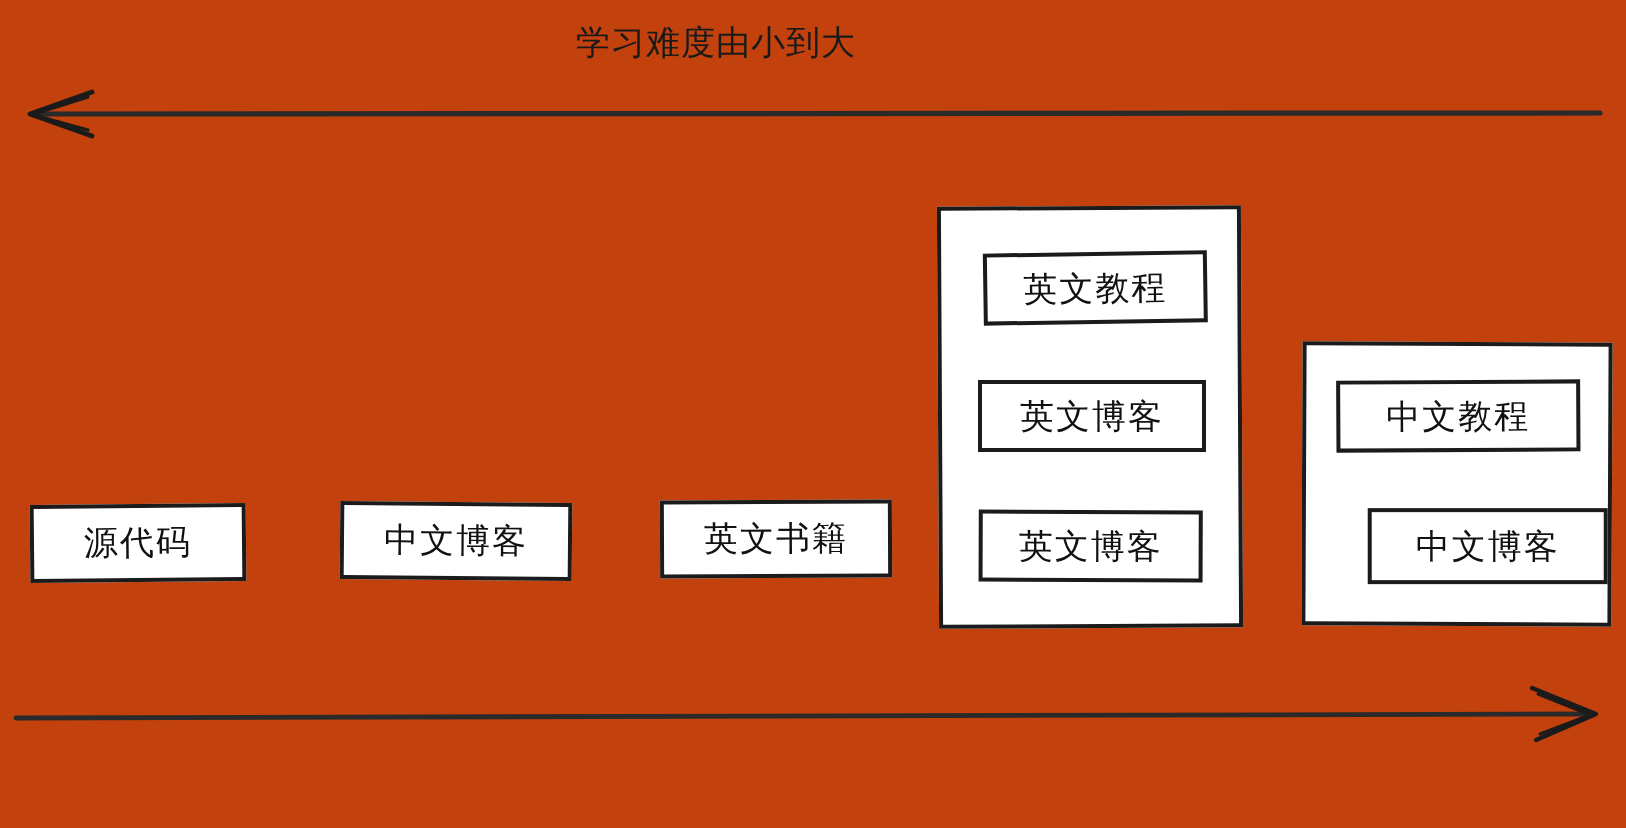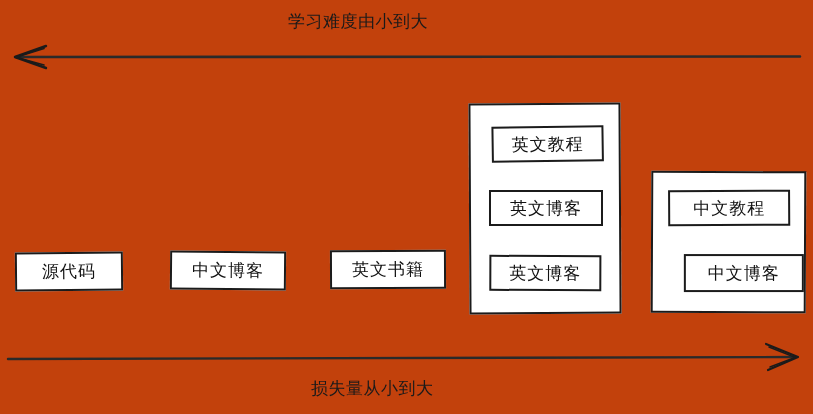--- a/index.html
+++ b/index.html
@@ -101,15 +101,14 @@
       <span>中文博客</span>
     </div>
   </div>
 
   <svg class="axis-svg" style="top:338px;" width="813" height="40" viewBox="0 0 813 40">
     <path d="M8,21 L795,19" stroke="#2a2a2a" stroke-width="2.4" fill="none" stroke-linecap="round"></path>
     <path d="M766,6 L798,19 L768,32" stroke="#1b1b1b" stroke-width="2.2" fill="none" stroke-linecap="round" stroke-linejoin="round"></path>
     <path d="M769,9 L795,19.4 L770,29" stroke="#1b1b1b" stroke-width="1.5" fill="none" stroke-linecap="round" stroke-linejoin="round"></path>
   </svg>
 
-  <div class="axis-label" style="left:311px; top:377px;">损失量从小到大</div>
 
 </div>
 
 </body></html>

